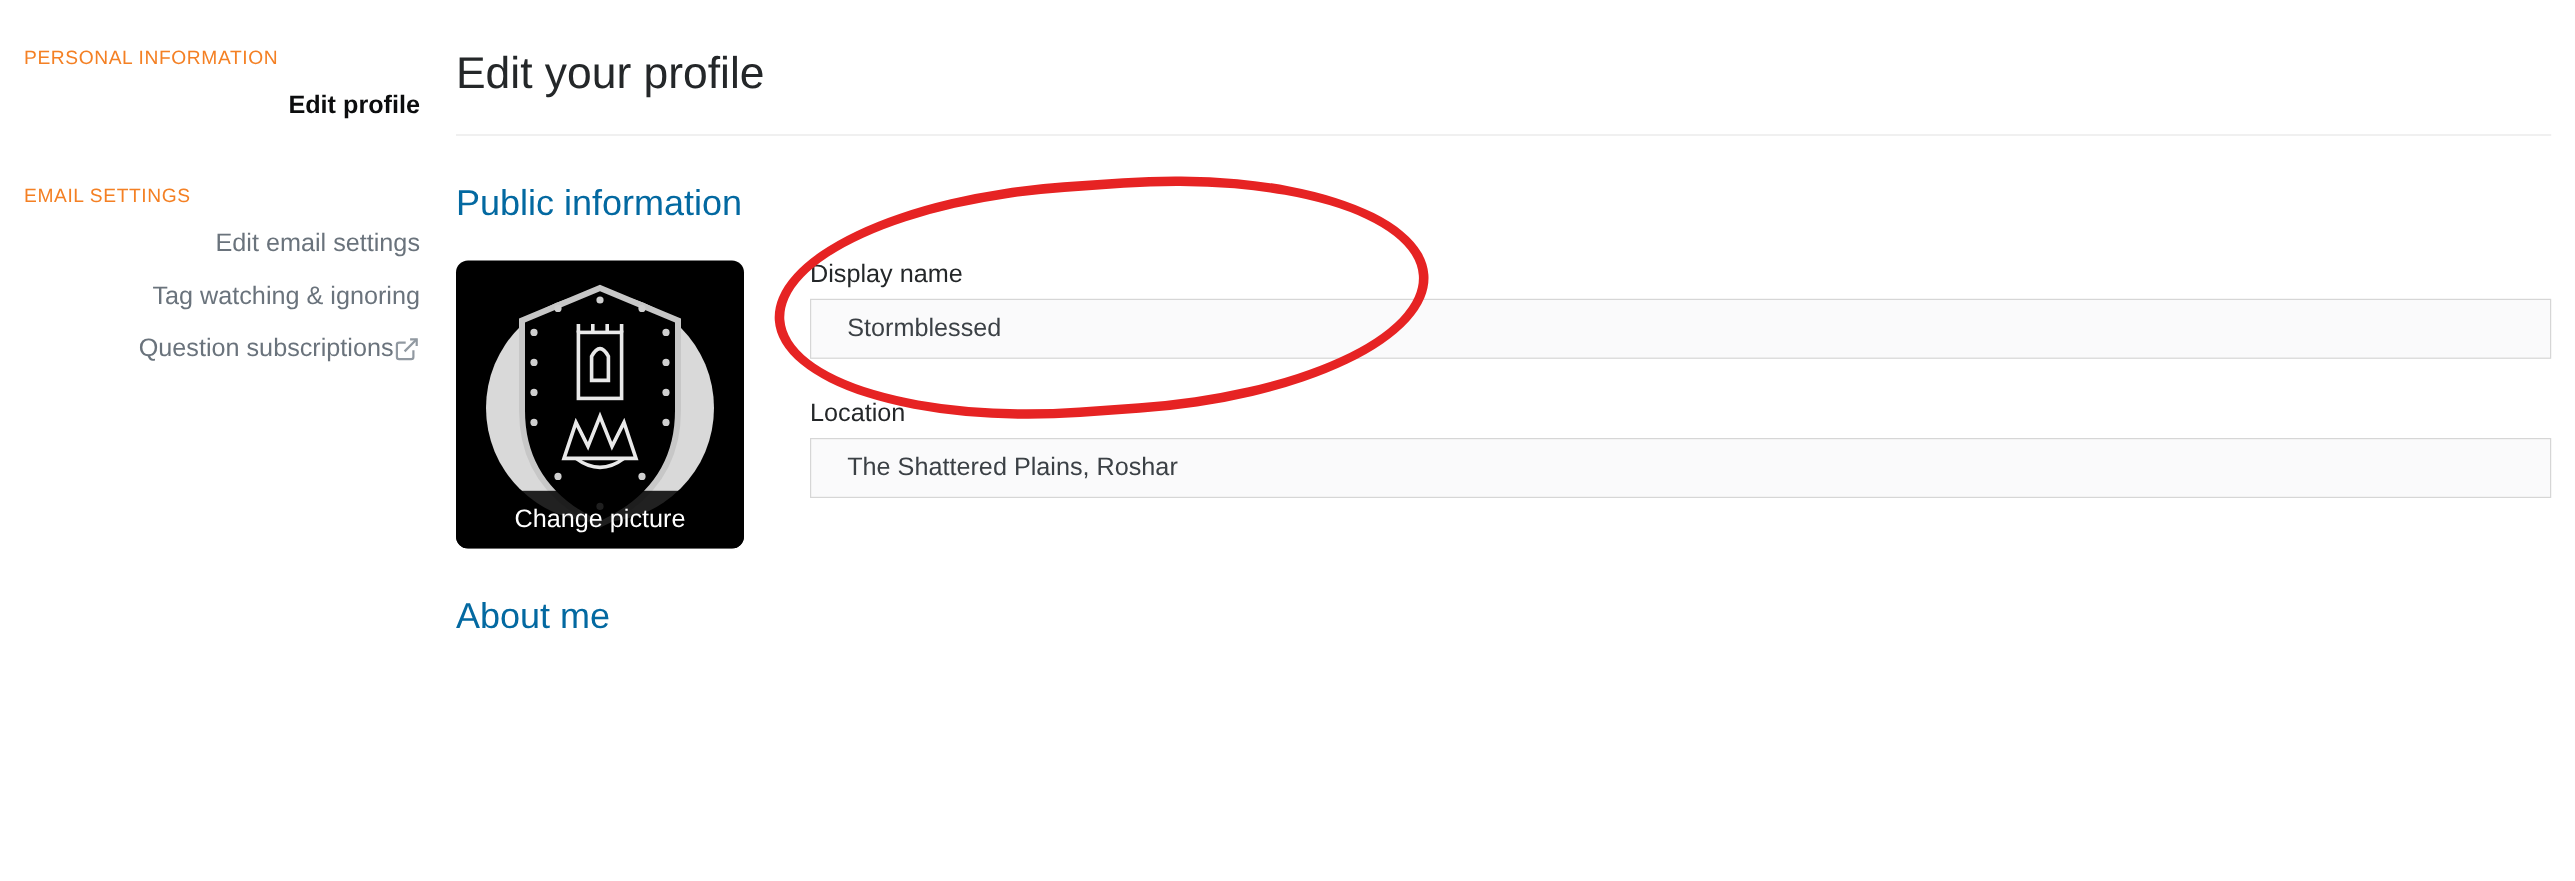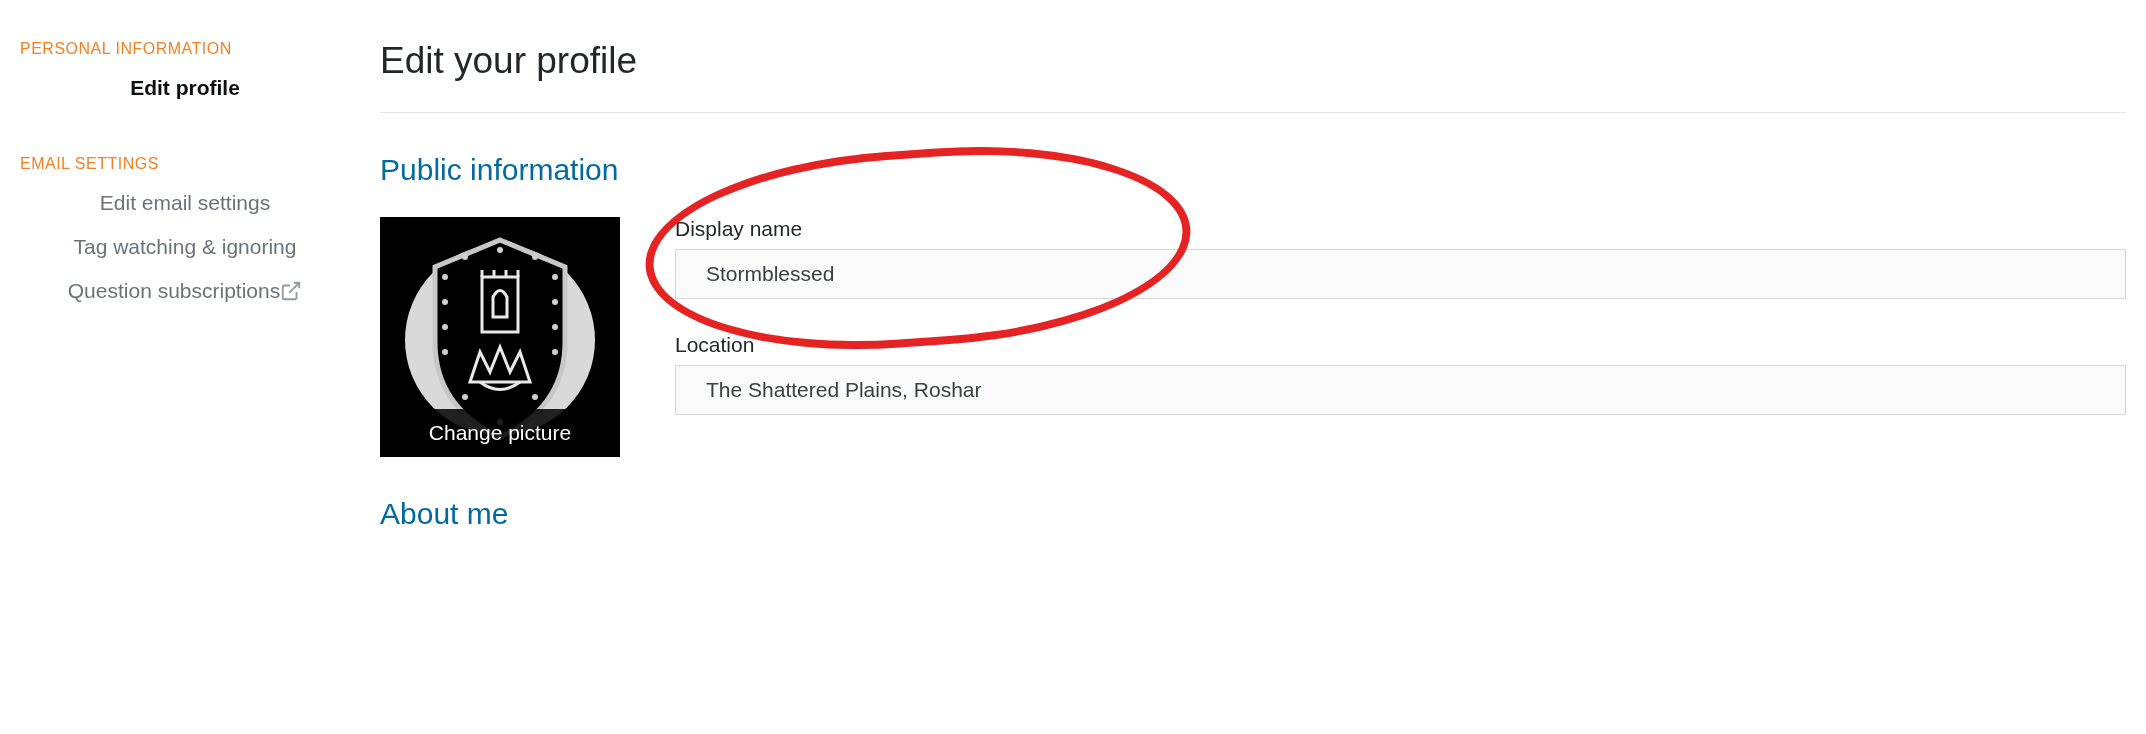--- a/index.html
+++ b/index.html
@@ -31,21 +31,21 @@
     margin: 0 0 18px 0;
     font-weight: 400;
   }
   .sidebar-item {
     font-size: 21px;
     color: #6a737c;
     margin-bottom: 20px;
     cursor: pointer;
     display: flex;
     align-items: center;
-    justify-content: center;
+    justify-content: flex-end;
   }
   .sidebar-item.active {
     color: #0c0d0e;
     font-weight: 700;
   }
   .sidebar-block {
     margin-bottom: 55px;
   }
   .ext-icon-wrap {
     color: #9199a1;
@@ -69,21 +69,21 @@
     color: #0369a1;
   }
   .pubinfo {
     display: flex;
     align-items: flex-start;
   }
   .avatar-box {
     width: 240px;
     height: 240px;
     background: #000;
-    border-radius: 0;
+    border-radius: 10px;
     position: relative;
     overflow: hidden;
     cursor: pointer;
     flex: 0 0 240px;
     margin-right: 55px;
     display:flex;
     align-items:center;
     justify-content:center;
   }
   .avatar-caption {

